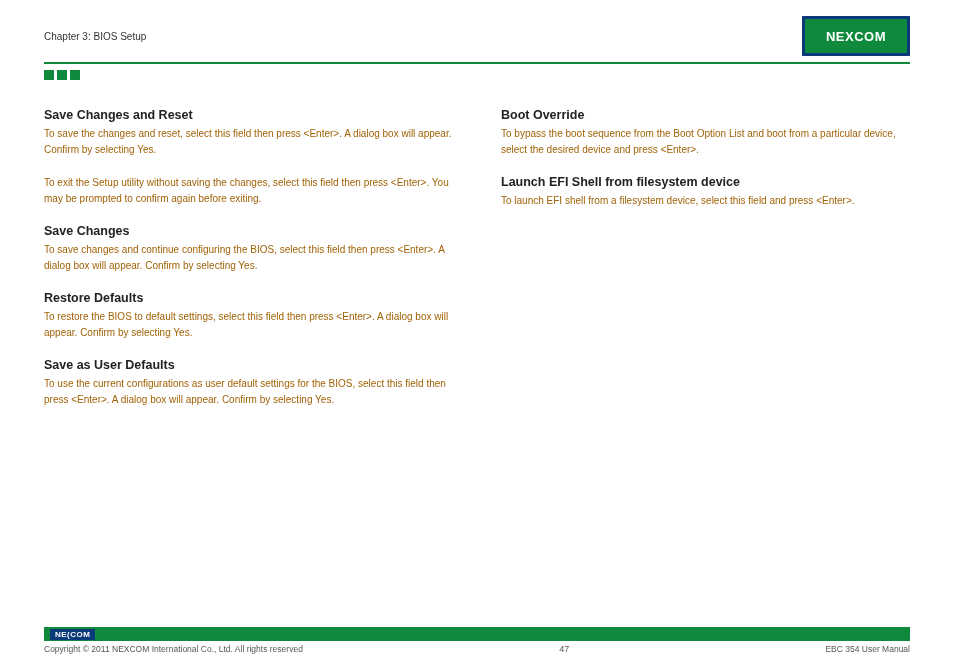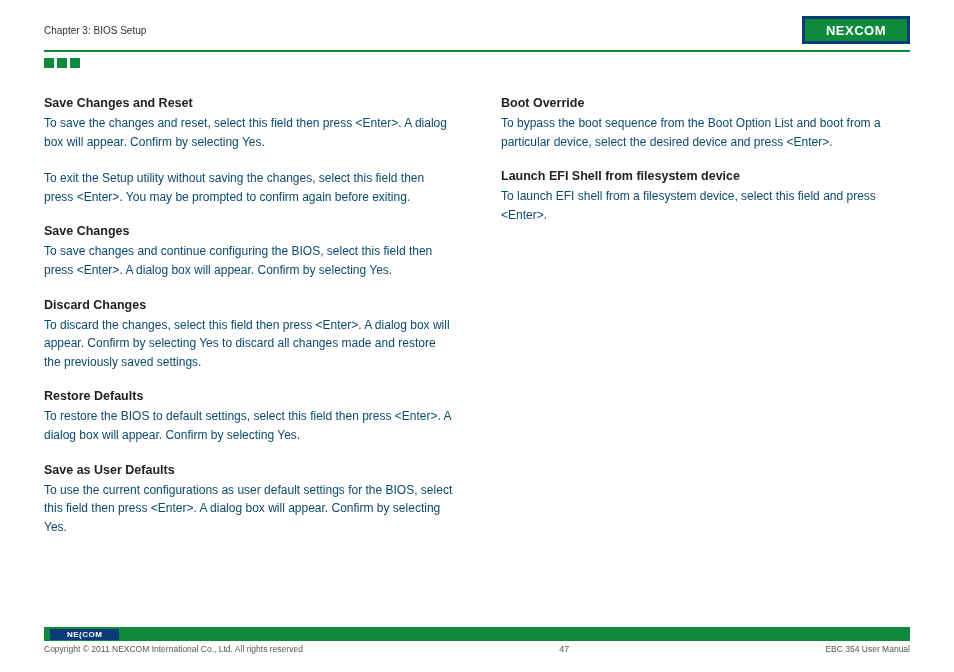--- a/index.html
+++ b/index.html
@@ -1,32 +1,32 @@
 <!DOCTYPE html>
 <html><head>
   <meta charset="utf-8">
   <style>
     * { margin: 0; padding: 0; box-sizing: border-box; }
     body { width: 954px; height: 672px; background: #fff; font-family: Arial, Helvetica, sans-serif; color: #222; position: relative; }
     .page { padding: 16px 44px 0; }
     .top-row { display: flex; justify-content: space-between; align-items: center; margin-bottom: 6px; }
     .chapter { font-size: 10px; color: #333; }
-    .logo-big { width: 108px; height: 28px; background: #0f8a3c; border: 3px solid #0a3a7a; display: flex; align-items: center; justify-content: center; }
+    .logo-big { width: 108px; height: 40px; background: #0f8a3c; border: 3px solid #0a3a7a; display: flex; align-items: center; justify-content: center; }
     .logo-big-text { color: #fff; font-weight: bold; font-size: 13px; letter-spacing: 0.5px; }
     .rule-top { height: 2px; background: #0f8a3c; margin-bottom: 6px; }
     .squares { display: flex; gap: 3px; margin-bottom: 28px; }
     .sq { width: 10px; height: 10px; background: #0f8a3c; }
     .columns { display: flex; gap: 48px; }
     .col { flex: 1; }
     .section { margin-bottom: 18px; }
     .h { font-weight: bold; font-size: 12.5px; margin-bottom: 4px; }
-    .p { font-size: 12px; line-height: 1.55; color: #0c4a6e; }
+    .p { font-size: 10px; line-height: 1.55; color: #a16207; }
     .footer { position: absolute; left: 44px; right: 44px; bottom: 18px; }
     .footer-bar { height: 14px; background: #0f8a3c; display: flex; align-items: center; padding-left: 6px; margin-bottom: 3px; }
-    .footer-logo { background: #0a3a7a; color: #fff; font-size: 8px; font-weight: bold; padding: 1px 17px; letter-spacing: 0.5px; }
+    .footer-logo { background: #0a3a7a; color: #fff; font-size: 8px; font-weight: bold; padding: 1px 5px; letter-spacing: 0.5px; }
     .footer-row { display: flex; justify-content: space-between; align-items: center; font-size: 8.5px; color: #555; }
     .page-num { font-size: 9px; }
   </style>
 </head>
 <body>
 
 <div class="page">
   <div class="top-row">
     <div class="chapter">Chapter 3: BIOS Setup</div>
     <div class="logo-big">
@@ -45,24 +45,20 @@
       <div class="section">
         <div class="h">Save Changes and Reset</div>
         <div class="p">To save the changes and reset, select this field then press &lt;Enter&gt;. A dialog box will appear. Confirm by selecting Yes.</div>
       </div>
       <div class="section">
         <div class="p">To exit the Setup utility without saving the changes, select this field then press &lt;Enter&gt;. You may be prompted to confirm again before exiting.</div>
       </div>
       <div class="section">
         <div class="h">Save Changes</div>
         <div class="p">To save changes and continue configuring the BIOS, select this field then press &lt;Enter&gt;. A dialog box will appear. Confirm by selecting Yes.</div>
-      </div>
-      <div class="section">
-        <div class="h">Discard Changes</div>
-        <div class="p">To discard the changes, select this field then press &lt;Enter&gt;. A dialog box will appear. Confirm by selecting Yes to discard all changes made and restore the previously saved settings.</div>
       </div>
       <div class="section">
         <div class="h">Restore Defaults</div>
         <div class="p">To restore the BIOS to default settings, select this field then press &lt;Enter&gt;. A dialog box will appear. Confirm by selecting Yes.</div>
       </div>
       <div class="section">
         <div class="h">Save as User Defaults</div>
         <div class="p">To use the current configurations as user default settings for the BIOS, select this field then press &lt;Enter&gt;. A dialog box will appear. Confirm by selecting Yes.</div>
       </div>
     </div>

